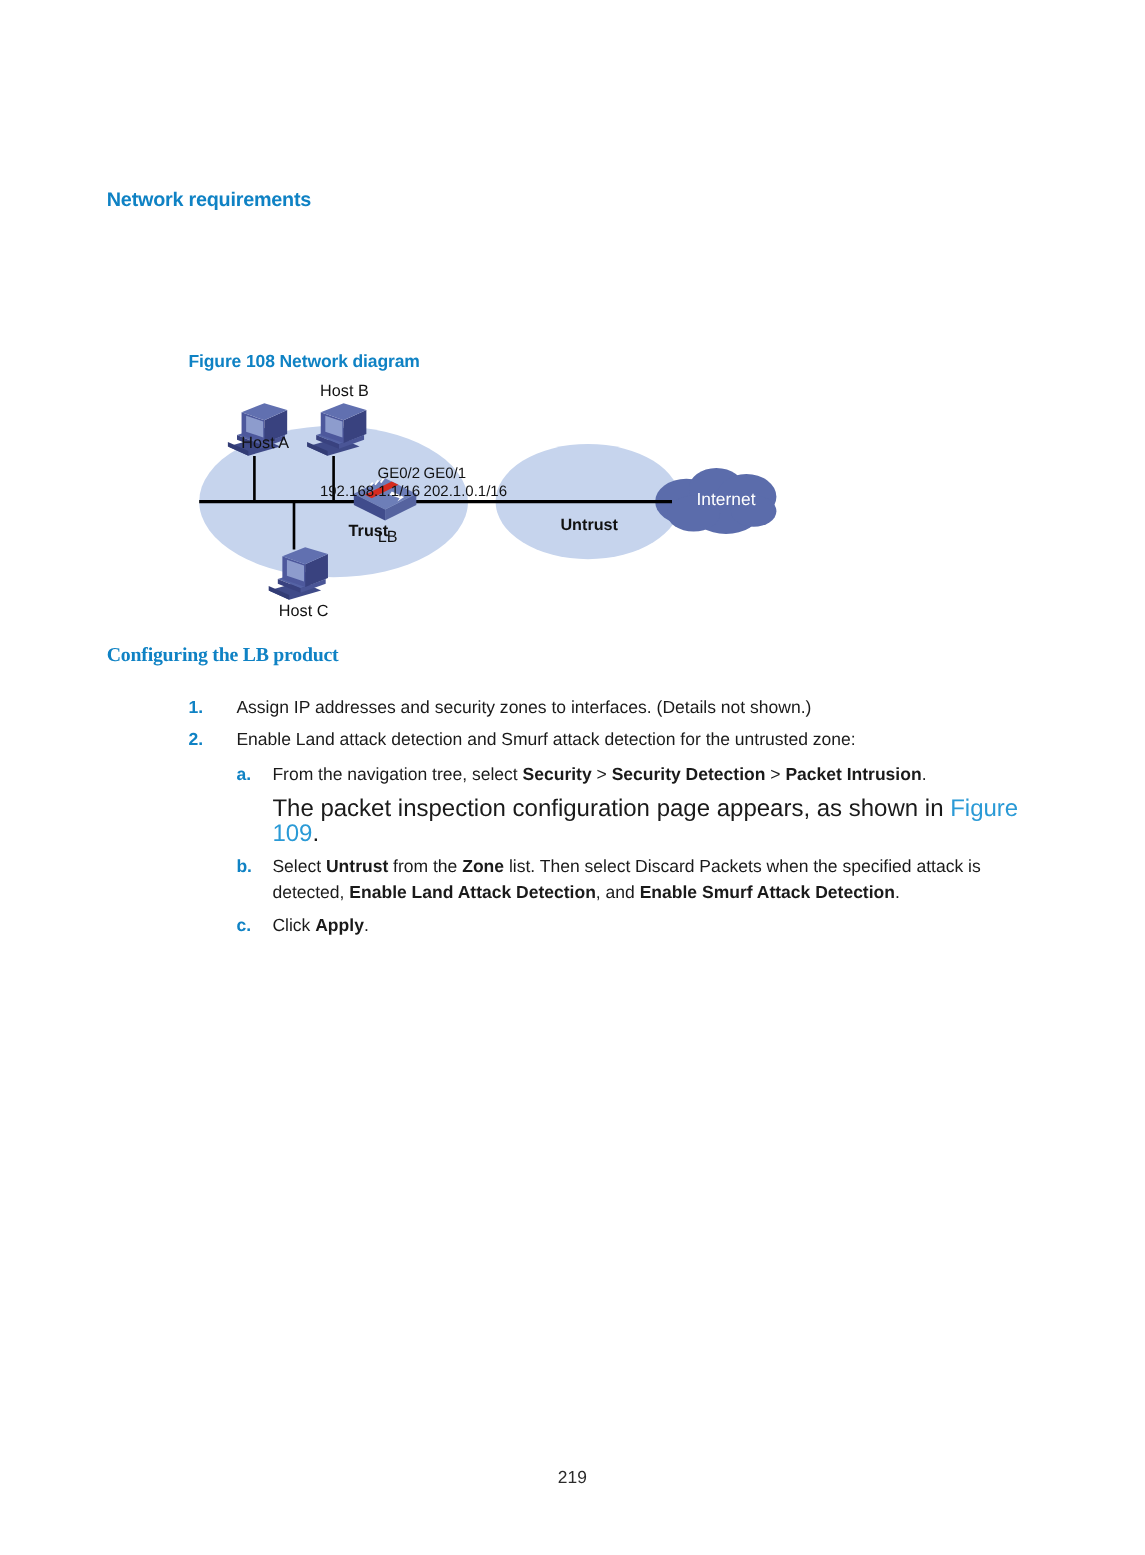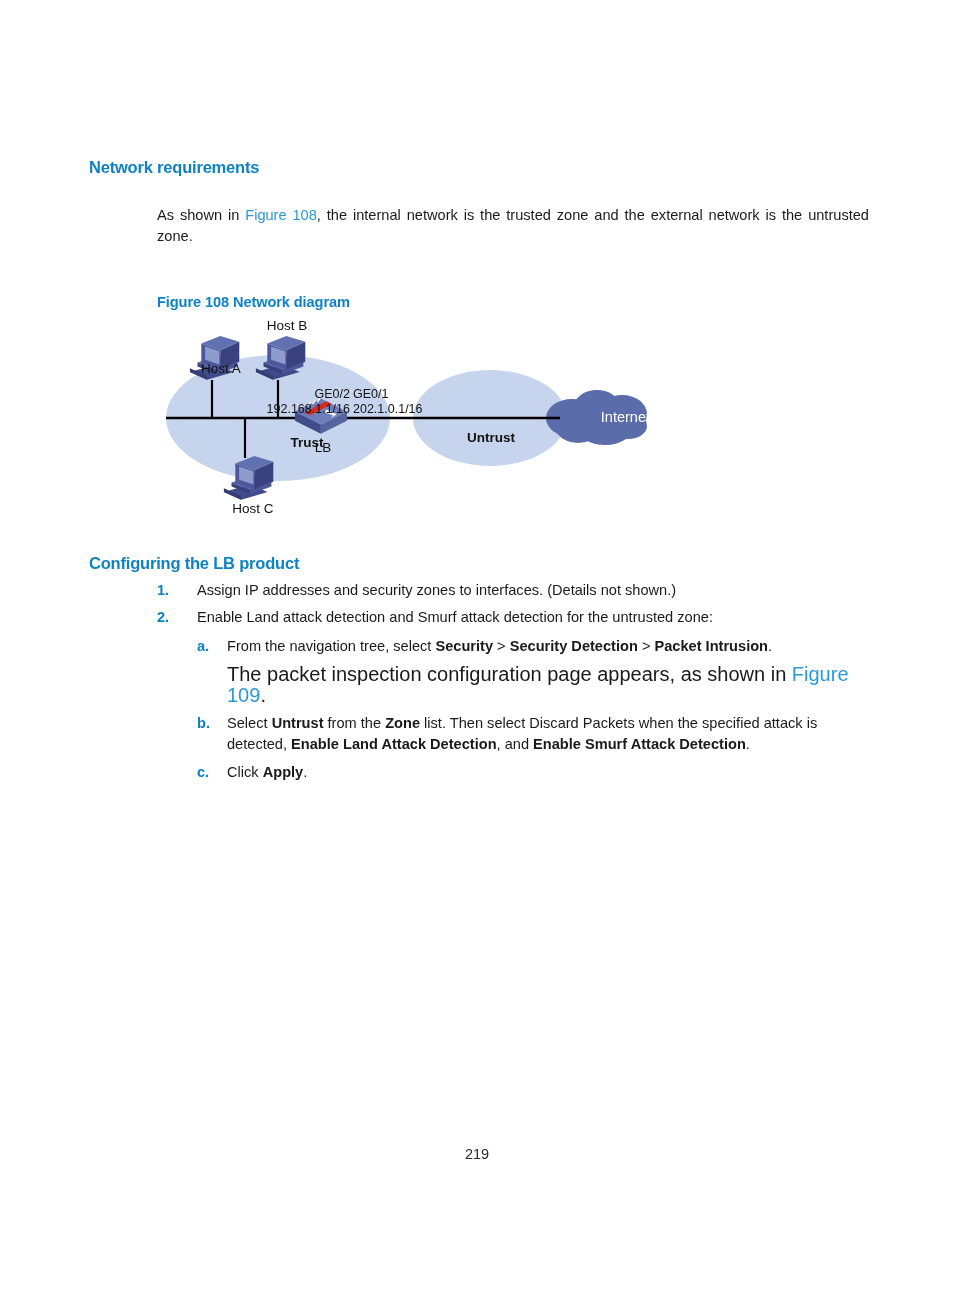--- a/index.html
+++ b/index.html
@@ -42,21 +42,22 @@
     letter-spacing: -0.2px;
   }
   .h-netreq {
     position: absolute;
     left: 89px;
     top: 158px;
   }
   .h-config {
     position: absolute;
     left: 89px;
-    top: 554px;
+    top: 536px;
+    font-family: Liberation Serif, serif;
   }
 
   
   .para {
     position: absolute;
     font-size: 14.6px;
     line-height: 21px;
     color: #1a1a1a;
     text-align: justify;
   }
@@ -113,21 +114,21 @@
     font-size: 20px;
     line-height: 21px;
     color: #1a1a1a;
     margin-bottom: 7px;
   }
 
   
   .page-num {
     position: absolute;
     left: 0;
-    top: 1146px;
+    top: 1224px;
     width: 954px;
     text-align: center;
     font-size: 14.5px;
     color: #2b2b2b;
   }
 
   
   .diagram {
     position: absolute;
     left: 160px;
@@ -138,21 +139,20 @@
   .diagram svg { display: block; }
 </style>
 </head>
 <body>
 
 <div class="page">
 
 
   <h2 class="section-head h-netreq">Network requirements</h2>
 
-  <p class="para p1"><span>As shown in </span><span class="xref">Figure 108</span><span>, the internal network is the trusted zone and the external network is the untrusted zone.</span></p>
 
 
   <div class="fig-caption">Figure 108 Network diagram</div>
 
   <div class="diagram">
     <svg width="530" height="205" viewBox="0 0 530 205" xmlns="http://www.w3.org/2000/svg">
       <defs>
         <g id="hosticon">
 
           <polygon points="2,38 20,46 48,38 30,30" fill="#3f4a88"></polygon>
@@ -229,21 +229,21 @@
       <div style="position:absolute; left:68px; top:84px; width:122px; text-align:right; font-size:12.5px; color:#111;">192.168.1.1/16</div>
 
       <div style="position:absolute; left:193px; top:69px; width:80px; text-align:left; font-size:12.5px; color:#111;">GE0/1</div>
       <div style="position:absolute; left:193px; top:84px; width:120px; text-align:left; font-size:12.5px; color:#111;">202.1.0.1/16</div>
 
       <div style="position:absolute; left:110px; top:117px; width:74px; text-align:center; font-size:13.5px; font-weight:bold; color:#111;">Trust</div>
       <div style="position:absolute; left:288px; top:112px; width:86px; text-align:center; font-size:13.5px; font-weight:bold; color:#111;">Untrust</div>
 
       <div style="position:absolute; left:135px; top:122px; width:56px; text-align:center; font-size:13.5px; color:#111;">LB</div>
 
-      <div style="position:absolute; left:400px; top:91px; width:90px; text-align:right; font-size:14.5px; color:#ffffff;">Internet</div>
+      <div style="position:absolute; left:400px; top:91px; width:90px; text-align:center; font-size:14.5px; color:#ffffff;">Internet</div>
     </div>
   </div>
 
   <h2 class="section-head h-config">Configuring the LB product</h2>
 
   <div class="olist">
 
     <div class="li-row">
       <span class="li-marker m-num">1.</span>
       <span class="li-text">Assign IP addresses and security zones to interfaces. (Details not shown.)</span>

